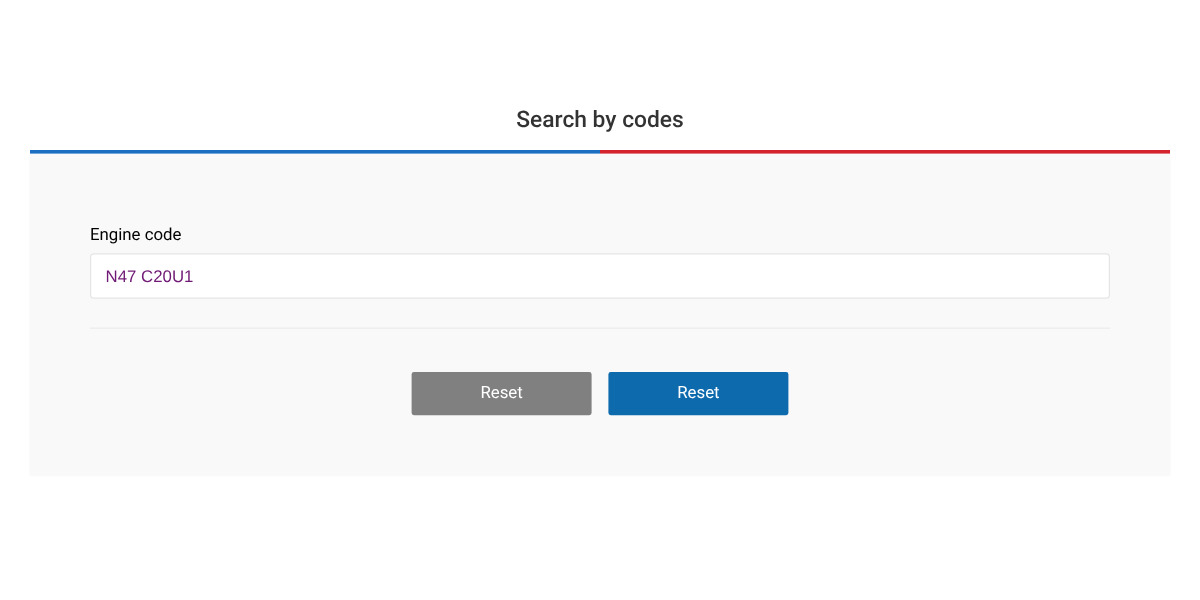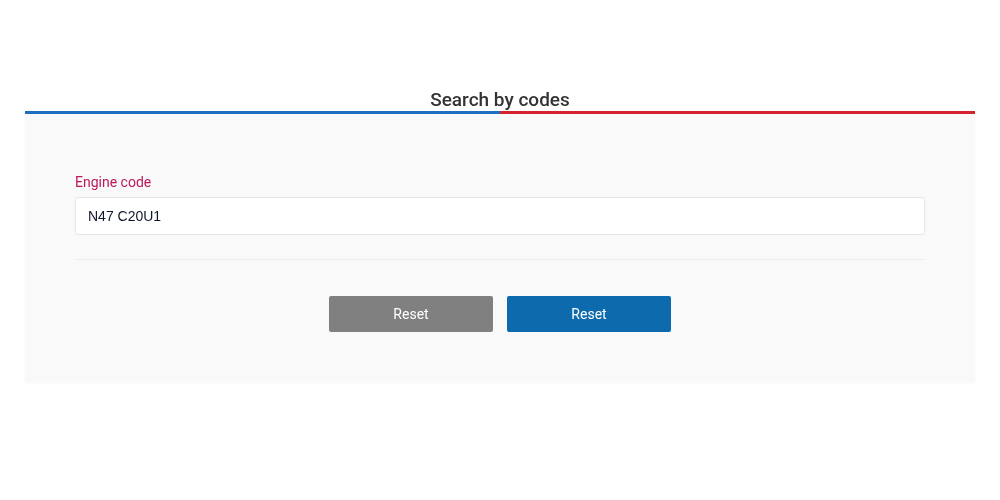--- a/index.html
+++ b/index.html
@@ -16,20 +16,21 @@
     }
     .container {
       padding: 0 25px;
     }
     .page-title {
       text-align: center;
       font-size: 19px;
       font-weight: 500;
       color: #333;
       margin-top: 88px;
+      margin-bottom: 14px;
     }
     .top-border {
       display: flex;
       height: 3px;
       width: 100%;
     }
     .top-border-blue {
       background: #1b6ec2;
       flex: 1;
     }
@@ -37,48 +38,48 @@
       background: #d4232d;
       flex: 1;
     }
     .panel {
       background: #f9f9f9;
       padding: 60px 50px 50px 50px;
       box-shadow: 0 1px 2px rgba(0,0,0,0.04);
     }
     .field-label {
       font-size: 14px;
-      color: #be185d;
+      color: #000000;
       margin-bottom: 7px;
       display: block;
     }
     .text-input {
       width: 100%;
       height: 38px;
       padding: 8px 12px;
       font-size: 14px;
-      color: #0f172a;
+      color: #701a75;
       background: #fff;
       border: 1px solid #e5e5e5;
       border-radius: 3px;
       outline: none;
     }
     .divider {
       border: none;
       border-top: 1px solid #ececec;
       margin-top: 24px;
       margin-bottom: 36px;
     }
     .button-row {
       display: flex;
       justify-content: center;
       gap: 14px;
     }
     .btn {
-      width: 164px;
+      width: 150px;
       height: 36px;
       border: none;
       border-radius: 2px;
       font-size: 14px;
       color: #fff;
       cursor: pointer;
       font-family: inherit;
     }
     .btn-reset {
       background: #808080;

